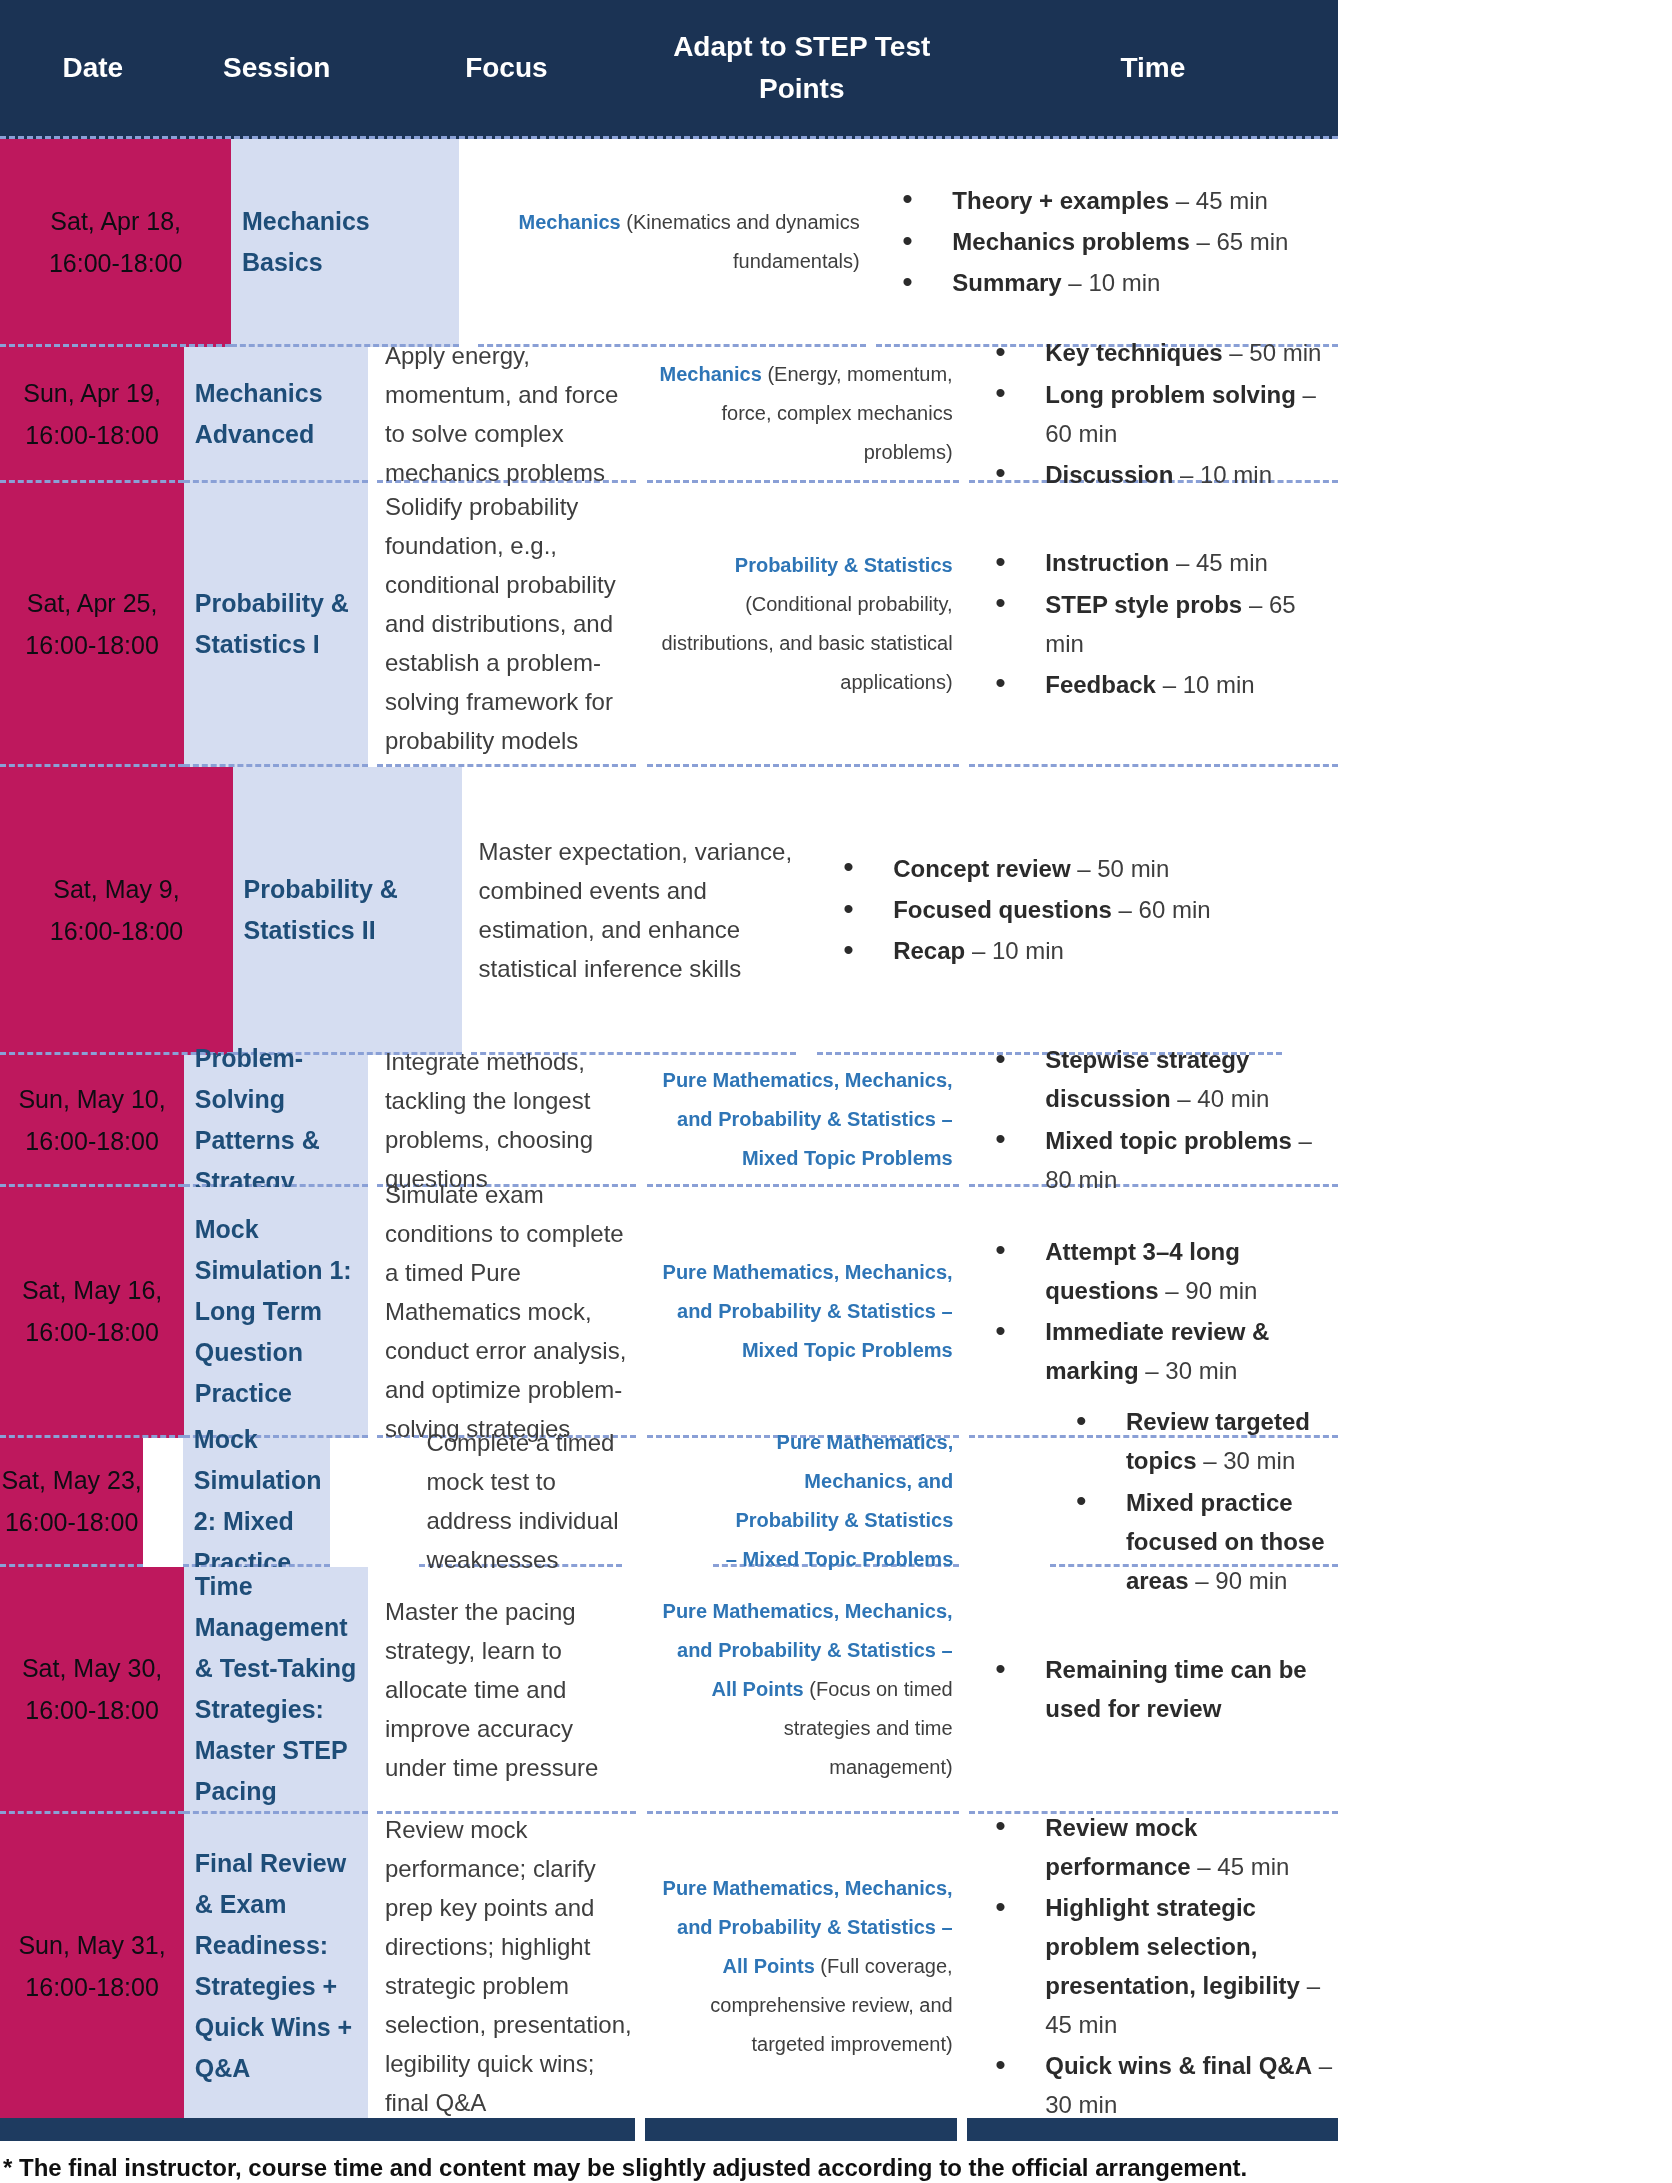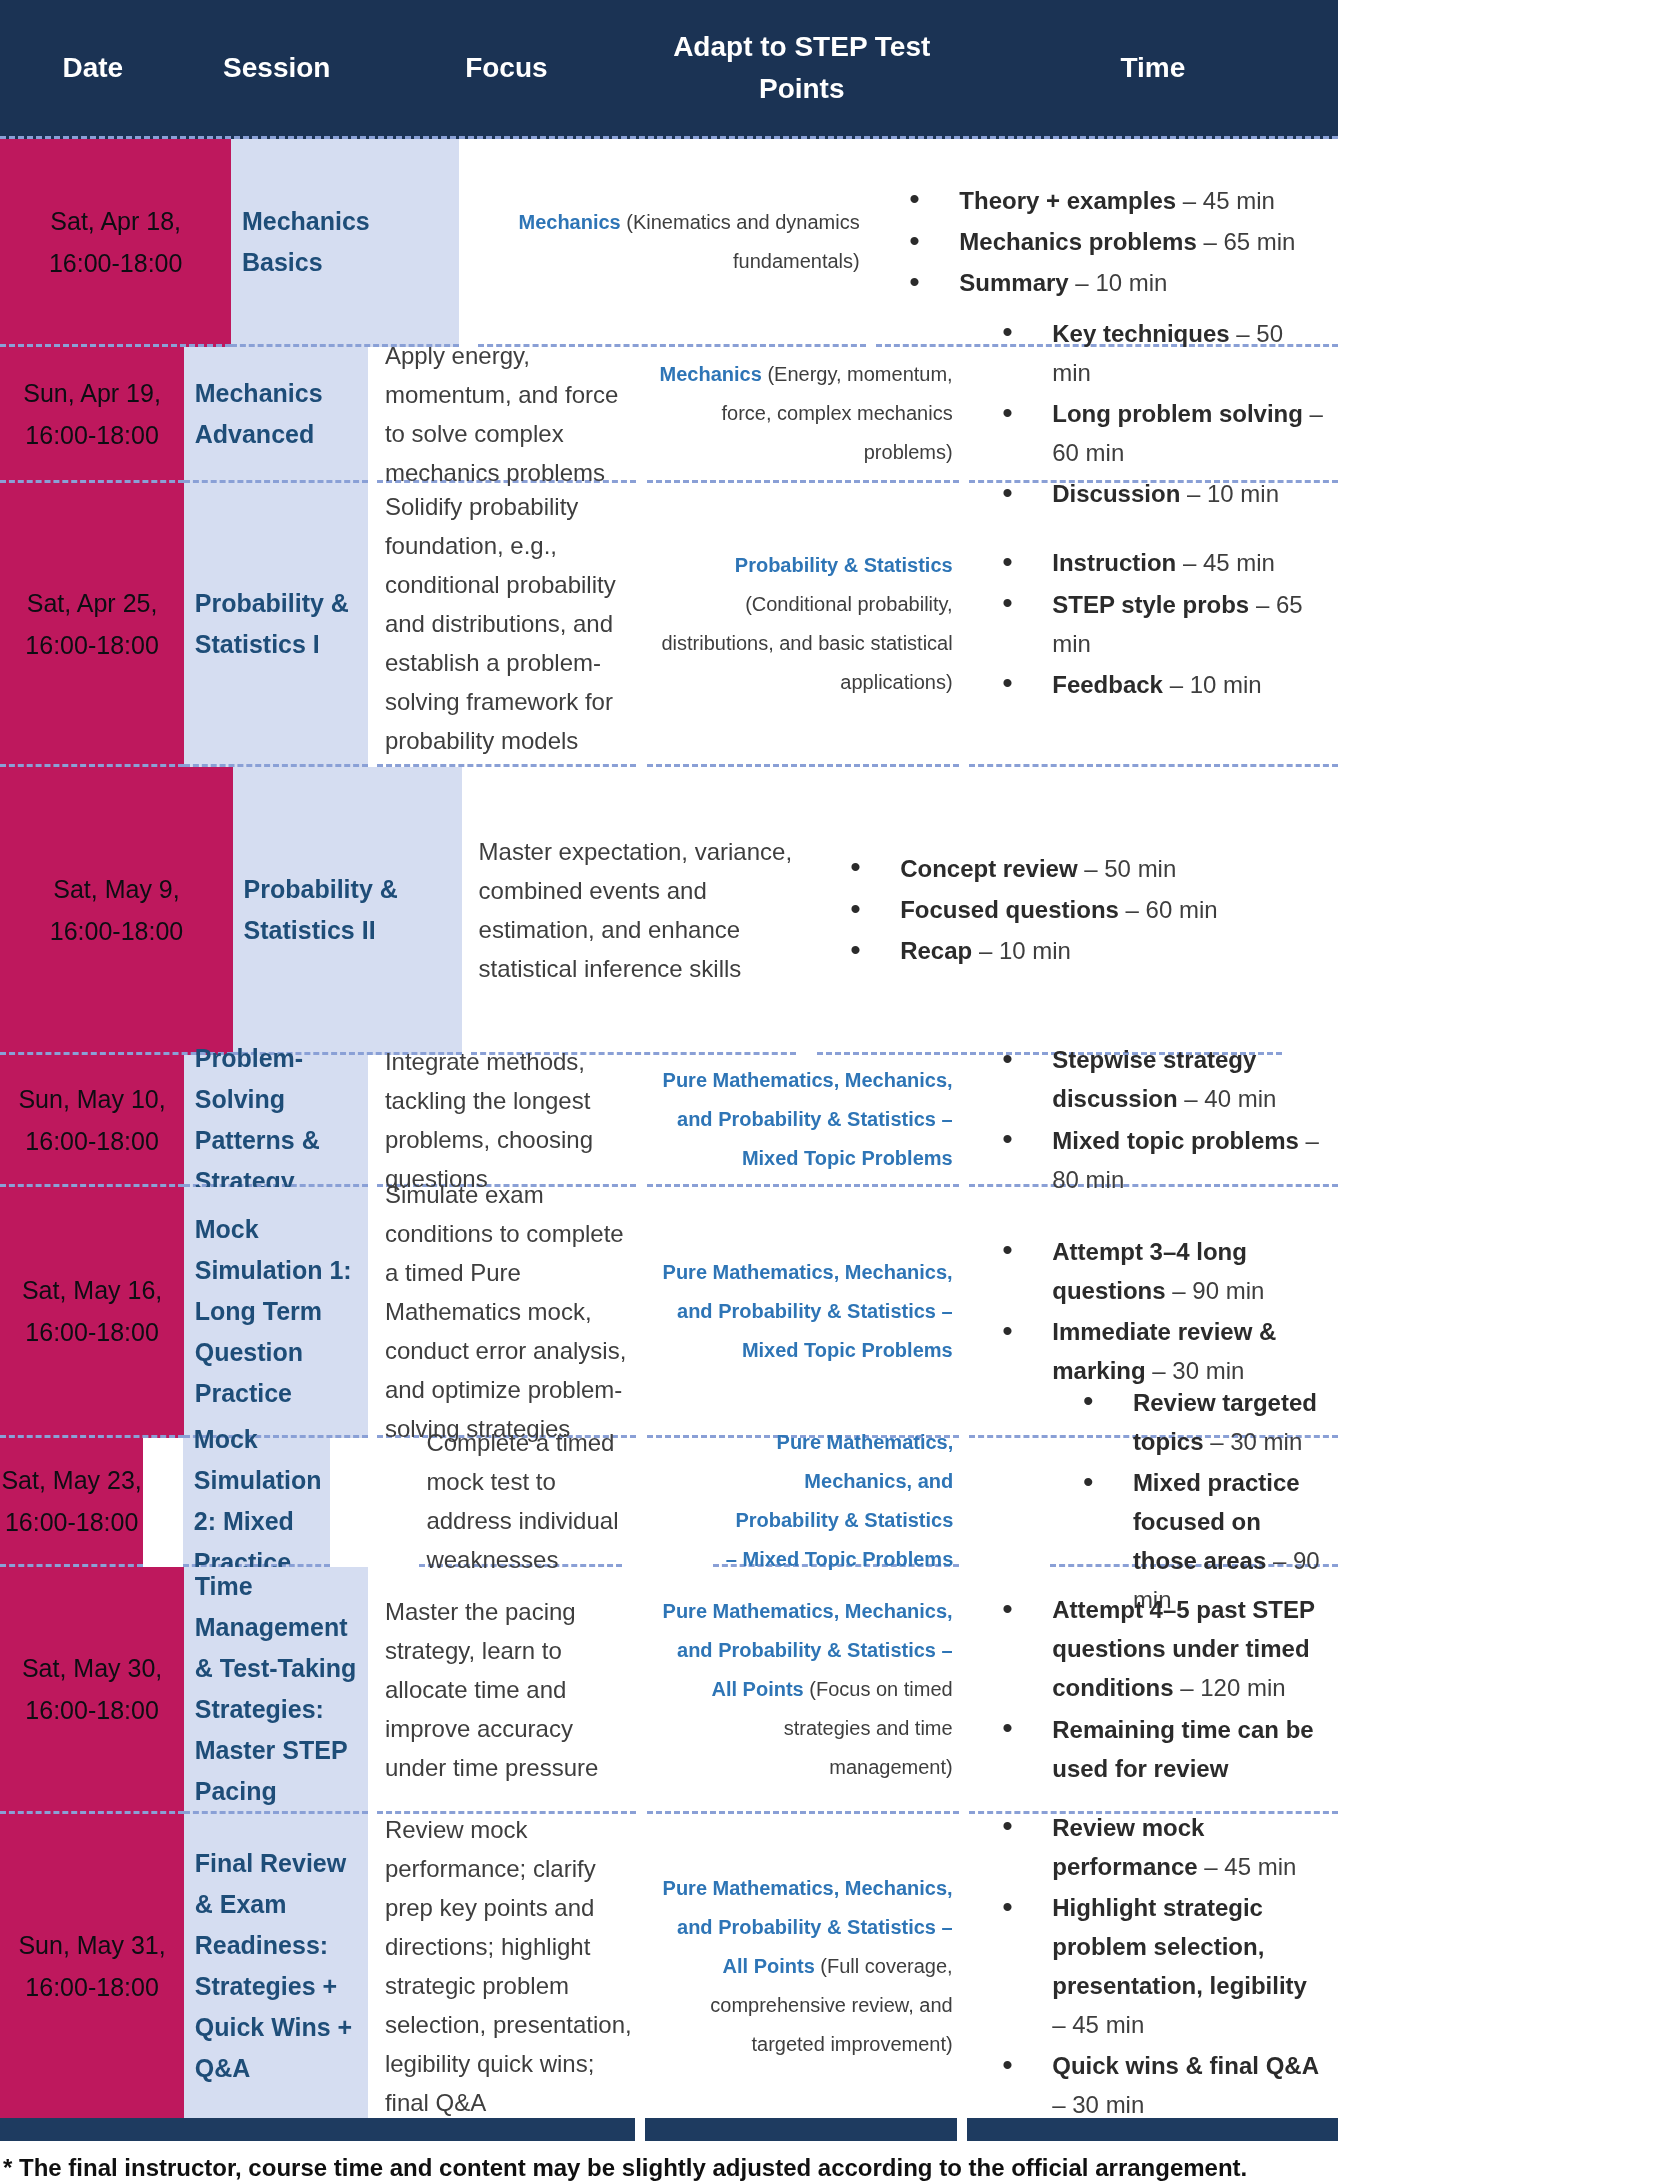--- a/index.html
+++ b/index.html
@@ -41,21 +41,21 @@
     font-size:25px; line-height:41px; padding-left:10.6px; padding-right:4.5px;
   }
   .cell.c3 {
     color:#3e3e3e; font-size:24px; line-height:39px;
     padding-left:7.6px; padding-right:1.5px;
   }
   .cell.c4 { font-size:20px; line-height:39px; padding-left:12px; padding-right:6px;text-align:right; }
   .cell.c4 .accent { color:#2e75b6; font-weight:bold; }
   .cell.c4 .plain  { color:#3e3e3e; }
   .cell.c5 { padding-right:6px; }
-  .time-list { list-style:none; margin:7px; padding:0; }
+  .time-list { list-style:none; margin:0; padding:0; }
   .time-item {
     position:relative; padding-left:76px; font-size:24px; line-height:39px;
     color:#3e3e3e; margin:2.3px 0;
   }
   .time-item::before {
     content:"\2022"; position:absolute; left:26px; top:-1.5px;
     color:#2b2b2b; font-size:30px;
   }
   .time-item .tb { font-weight:bold; color:#2b2b2b; }
   .time-item .td { color:#3e3e3e; }
@@ -263,21 +263,20 @@
         <div class="cell c3">
           <div class="focus-text">Master the pacing strategy, learn to allocate time and improve accuracy under time pressure</div>
         </div>
         <div class="g14"></div>
         <div class="cell c4">
           <div class="step-text"><span class="accent">Pure Mathematics, Mechanics, and Probability &amp; Statistics – All Points</span><span class="plain"> (Focus on timed strategies and time management)</span></div>
         </div>
         <div class="g14"></div>
         <div class="cell c5">
           <ul class="time-list">
-            <li class="time-item"><span class="tb">Attempt 4–5 past STEP questions under timed conditions</span><span class="td"> – 120 min</span></li>
             <li class="time-item"><span class="tb">Remaining time can be used for review</span><span class="td"></span></li>
           </ul>
         </div>
       </div>
       <div class="row row8 last">
         <div class="cell c1">
           <div class="date-line">Sun, May 31,</div>
           <div class="date-line">16:00-18:00</div>
         </div>
         <div class="cell c2">

